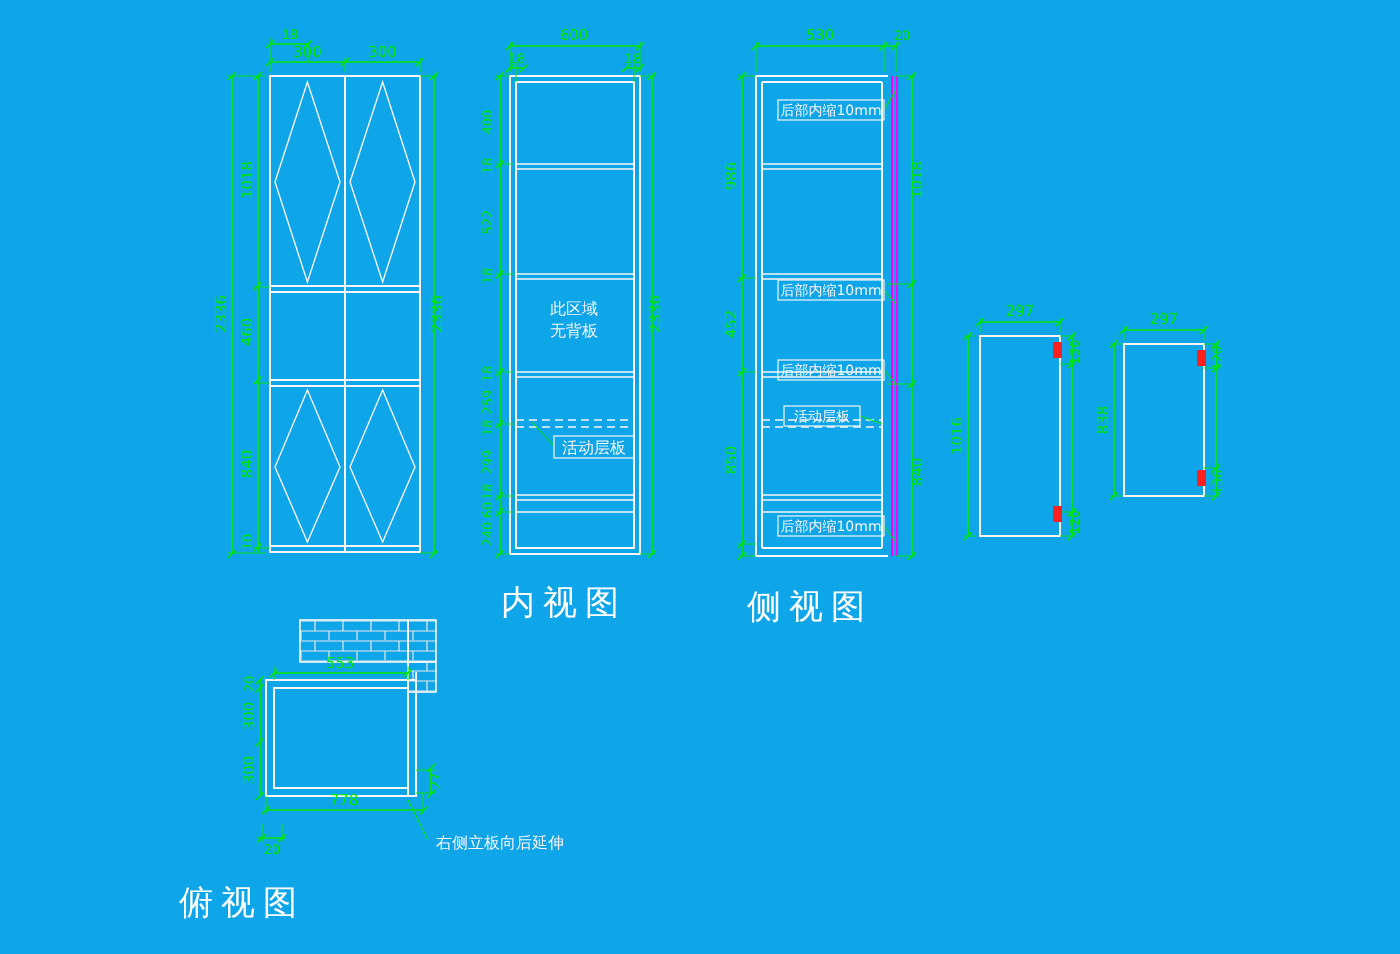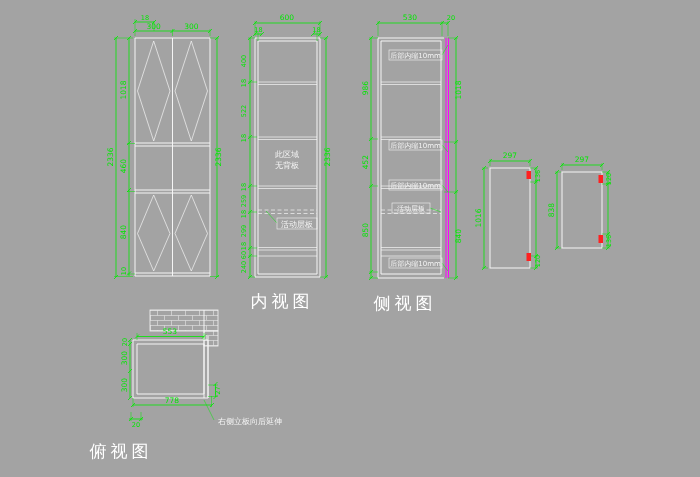--- a/index.html
+++ b/index.html
@@ -1,16 +1,16 @@
 <!DOCTYPE html>
 <html><head>
 <meta charset="utf-8">
 <style>
   html,body{margin:0;padding:0;background:#0a1016;}
-  .viewport{position:relative;width:700px;height:477px;background:#a3a3a3;overflow:hidden;}
+  .viewport{position:relative;width:700px;height:477px;background:#0ea5e9;overflow:hidden;}
   svg{position:absolute;left:0;top:0;}
   text{font-family:"DejaVu Sans","Liberation Sans",sans-serif;}
   .dim{fill:#00e800;font-size:7.5px;text-anchor:middle;}
   .dim-s{font-size:6.5px;}
   .note{fill:#f5f5f5;font-size:8px;text-anchor:middle;}
   .note7{fill:#f5f5f5;font-size:7px;text-anchor:middle;}
   .vlabel{fill:#ffffff;font-size:17px;letter-spacing:4px;text-anchor:middle;}
   .w{stroke:#f5f5f5;stroke-width:1;fill:none;}
   .wt{stroke:#f5f5f5;stroke-width:0.7;fill:none;}
   .g{stroke:#00e800;stroke-width:0.8;fill:none;}

